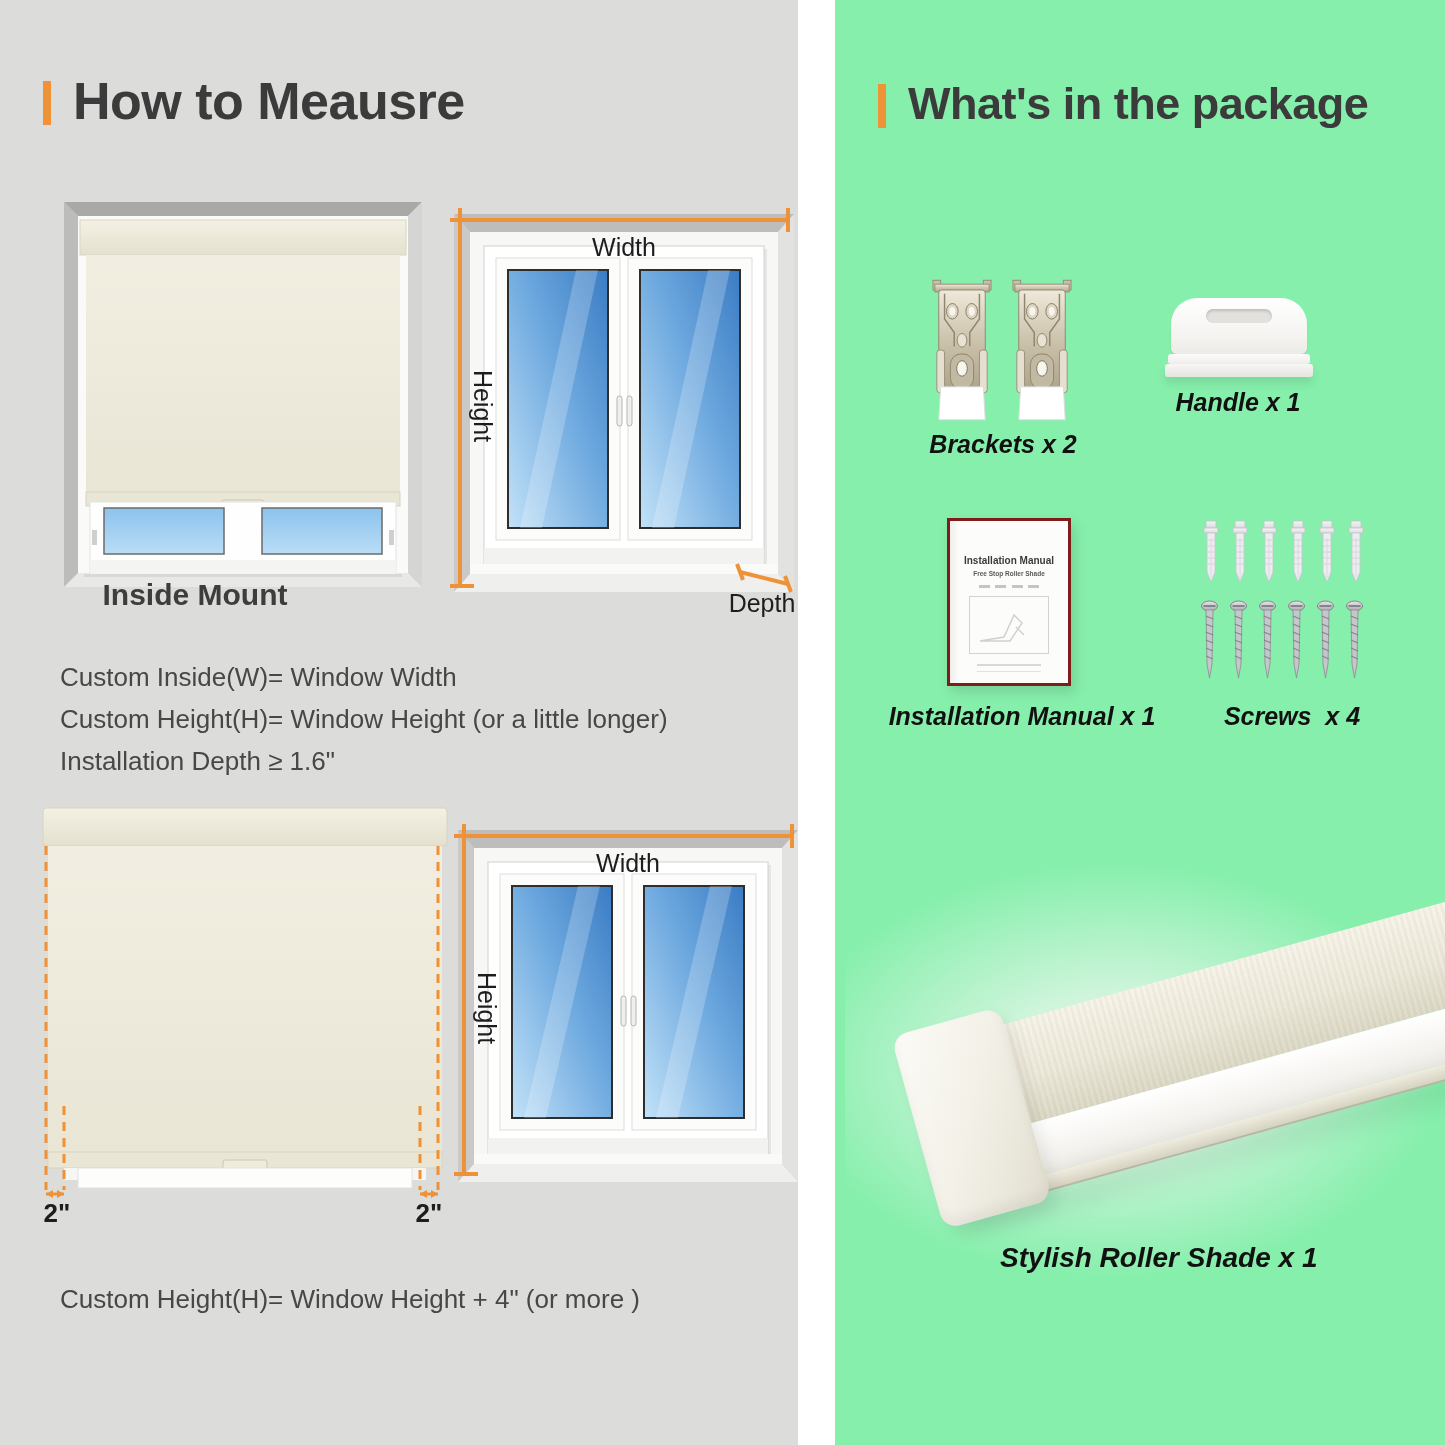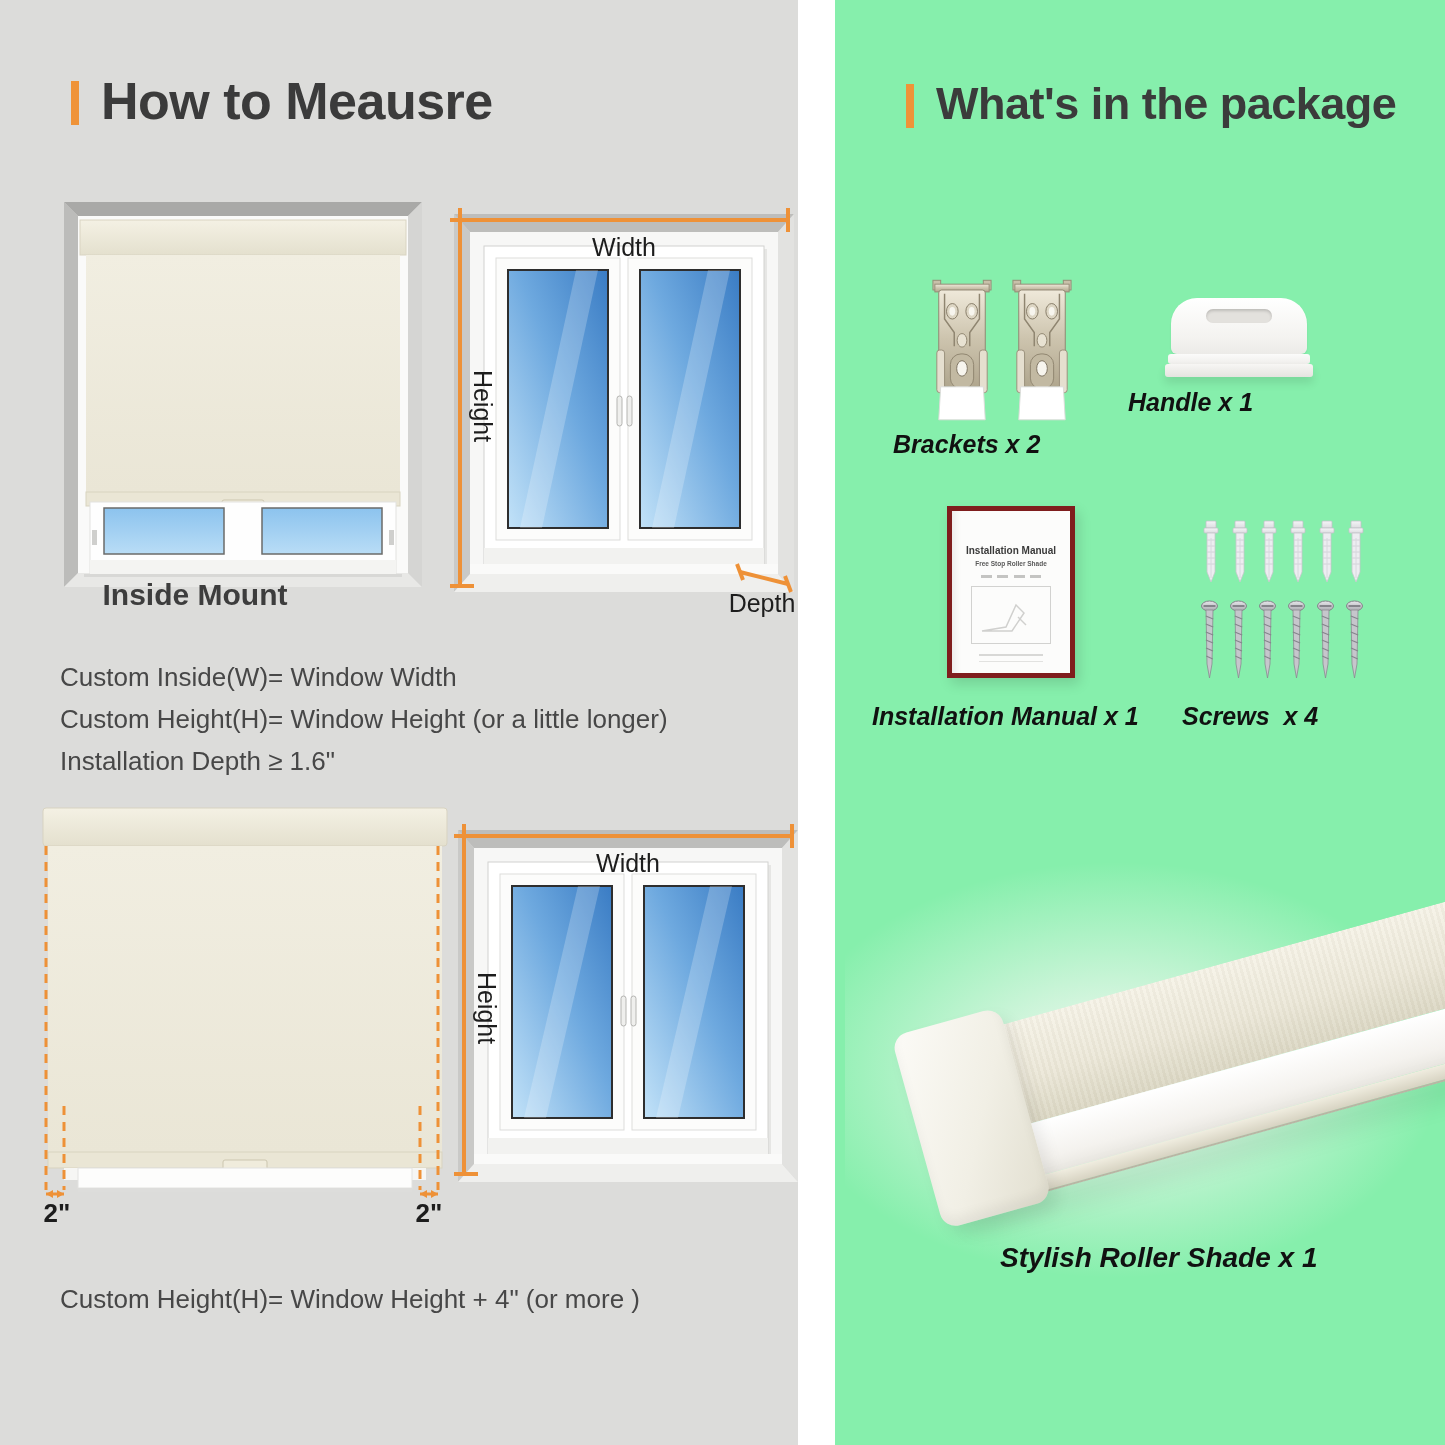--- a/index.html
+++ b/index.html
@@ -4,61 +4,61 @@
 <style>
   html,body { margin:0; padding:0; }
   body { font-family:"Liberation Sans", sans-serif; }
   .page { position:relative; width:1445px; height:1445px; background:#ffffff; overflow:hidden; }
 
   
   .left-panel  { position:absolute; left:0;   top:0; width:798px; height:1445px; background:#dcdcda; overflow:hidden; }
   .right-panel { position:absolute; left:835px; top:0; width:648px; height:1445px; background:#86efac; overflow:hidden; }
 
   
-  .title-row { position:absolute; display:flex; align-items:center;margin-left:28px; }
+  .title-row { position:absolute; display:flex; align-items:center; }
   .accent-bar { width:8px; height:44px; background:#ef9338; margin-right:22px; margin-top:4px; }
   .big-title { font-weight:bold; color:#3b3b3b; line-height:1.05; letter-spacing:-0.5px; }
   .left-panel .title-row { left:43px; top:74px; }
   .left-panel .big-title { font-size:52px; }
   .right-panel .title-row { left:43px; top:80px; }
   .right-panel .big-title { font-size:45px; }
 
   
   .mount-heading { position:absolute; text-align:center; font-size:30px; font-weight:bold; color:#3d3d3d; }
   .spec-lines { position:absolute; font-size:26px; color:#474747; }
   .spec-lines div { height:42px; line-height:42px; white-space:pre; }
 
   
   .fig { position:absolute; }
   svg text { font-family:"Liberation Sans", sans-serif; }
 
   
-  .pkg-label { position:absolute; font-size:25px; font-weight:bold; font-style:italic; color:#111111; white-space:pre; }
+  .pkg-label { position:absolute; text-align:center; font-size:25px; font-weight:bold; font-style:italic; color:#111111; white-space:pre; }
   .brackets-fig { position:absolute; left:96px; top:276px; display:flex; gap:18px; }
   .hardware-row { position:absolute; display:flex; align-items:flex-end; }
   .anchors-row { left:368px; top:520px; gap:13px; }
   .screws-row  { left:366px; top:600px; gap:12px; }
 
   
   .handle-fig { position:absolute; left:330px; top:298px; width:148px; height:88px; }
   .handle-top { position:absolute; left:6px; top:0; width:136px; height:56px;
     background:linear-gradient(#ffffff,#f4f3f0 70%,#ecebe8); border-radius:26px 26px 6px 6px;
     box-shadow:0 1px 2px rgba(0,0,0,0.08); }
   .handle-slot { position:absolute; left:50%; top:11px; transform:translateX(-50%);
     width:66px; height:14px; border-radius:7px; background:#e3e1dd;
     box-shadow:inset 0 2px 3px rgba(0,0,0,0.16); }
   .handle-ridge1 { position:absolute; left:3px; top:56px; width:142px; height:10px;
     background:linear-gradient(#fbfbfa,#efeeeb); border-radius:3px; }
   .handle-ridge2 { position:absolute; left:0; top:66px; width:148px; height:13px;
     background:linear-gradient(#f7f6f4,#e5e4e0); border-radius:3px;
     box-shadow:0 6px 10px rgba(0,0,0,0.10); }
 
   
-  .manual-fig { position:absolute; left:112px; top:506px; width:118px; height:162px;
-    background:#fcfcfb; border:5px solid #7f1d1d; box-shadow:4px 6px 12px rgba(0,0,0,0.13); }
+  .manual-fig { position:absolute; left:112px; top:518px; width:118px; height:162px;
+    background:#fcfcfb; border:3px solid #7f1d1d; box-shadow:4px 6px 12px rgba(0,0,0,0.13); }
   .manual-fig::before { content:""; position:absolute; left:0; top:0; width:9px; height:100%;
     background:linear-gradient(90deg, rgba(0,0,0,0.06), rgba(0,0,0,0)); }
   .manual-cover-title { margin-top:34px; text-align:center; font-size:10px; font-weight:bold; color:#3a3a3a; }
   .manual-cover-sub { margin-top:4px; text-align:center; font-size:6.5px; font-weight:bold; color:#5a5a5a; }
   .manual-squiggles { margin:8px auto 0; width:60px; display:flex; justify-content:space-between; }
   .manual-squiggles i { width:11px; height:3px; background:#c4c4c2; }
   .manual-box { margin:8px auto 0; width:78px; height:56px; border:1px solid #d2d2d0; }
   .manual-footline { margin:10px auto 0; width:64px; height:5px;
     border-top:2px solid #d8d8d6; border-bottom:1px solid #e2e2e0; }
 

